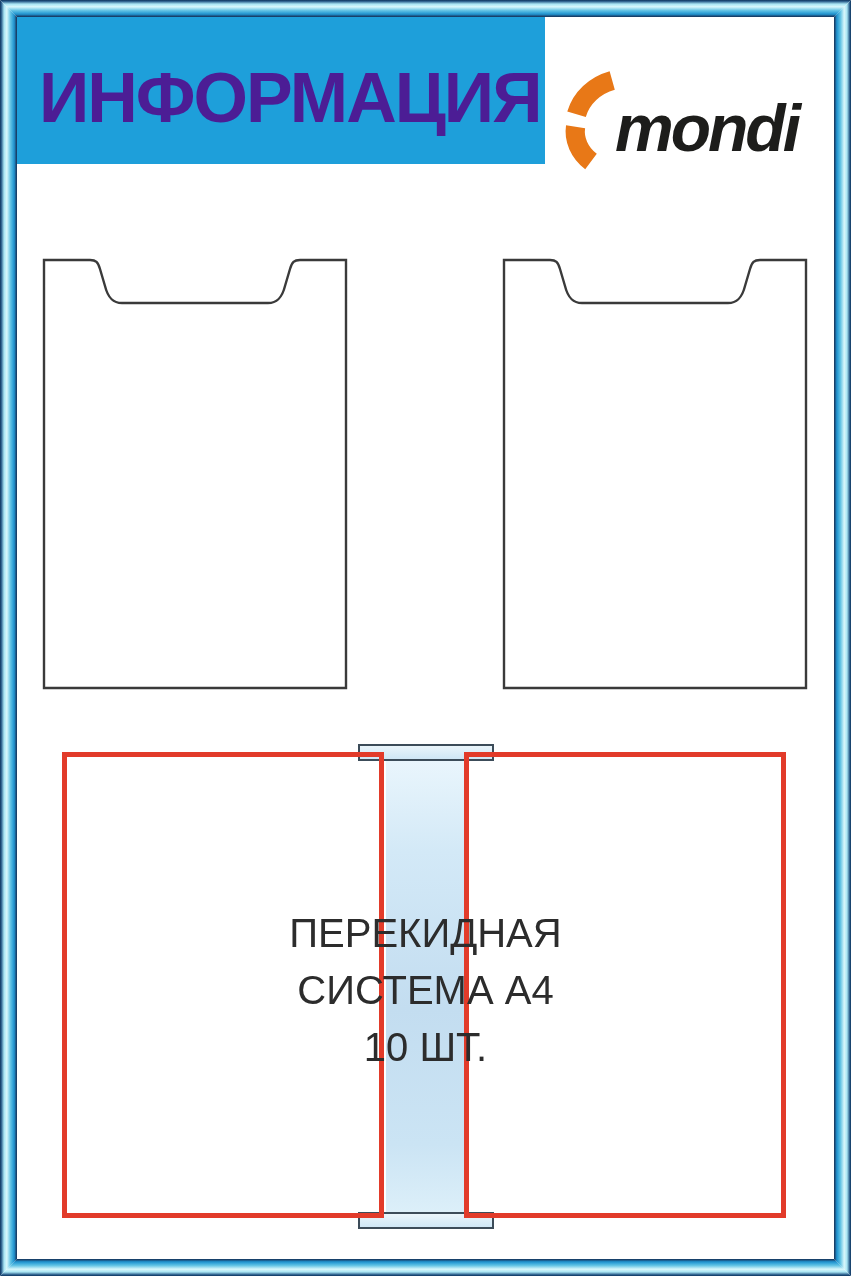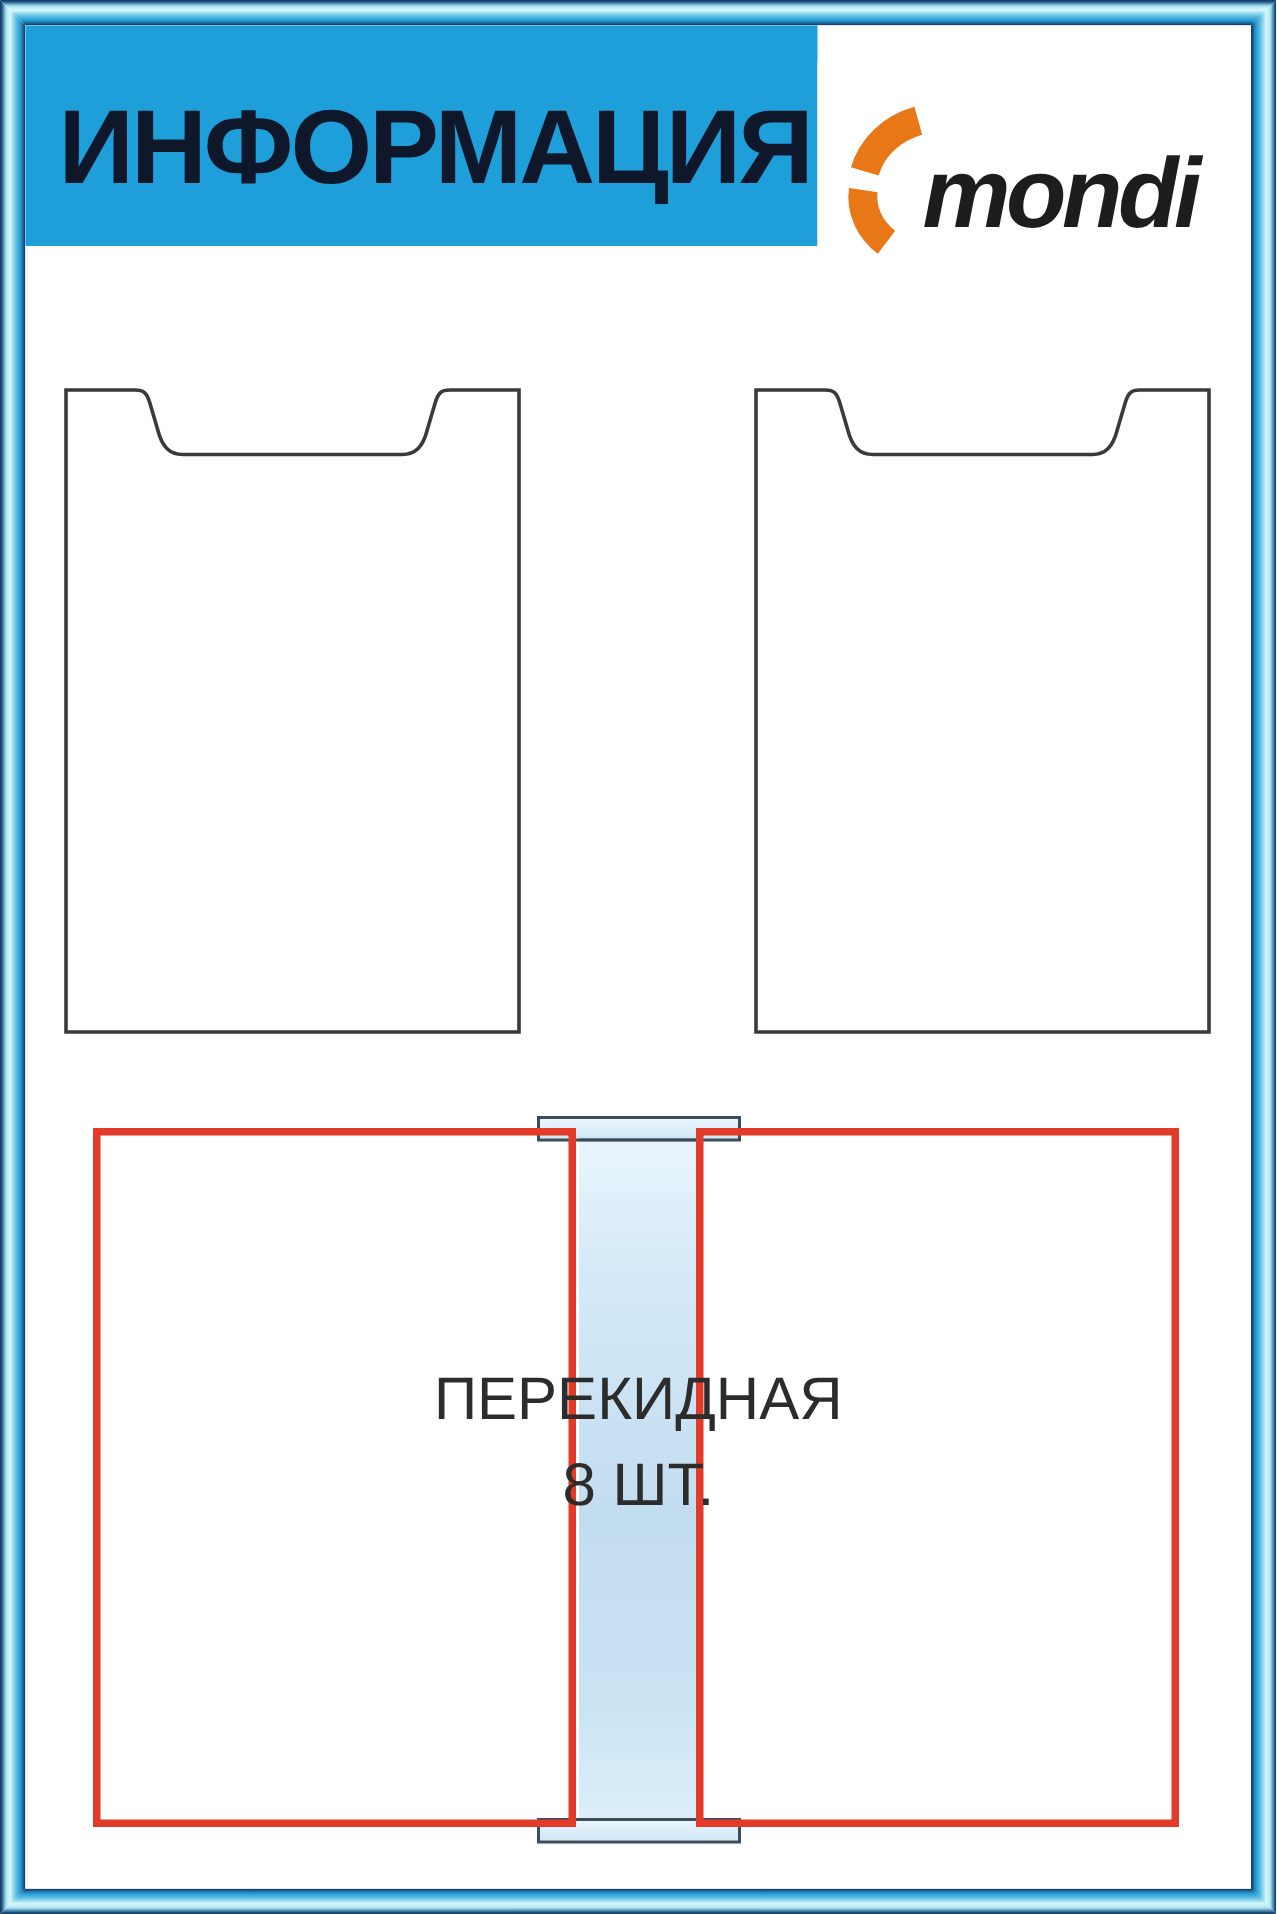--- a/index.html
+++ b/index.html
@@ -38,21 +38,21 @@
   }
 
   
   .banner {
     position: absolute; left: 17px; top: 17px; width: 528px; height: 147px;
     background: var(--banner-blue, #1E9FDA);
     display: flex; align-items: center;
     padding-left: 22px; padding-top: 14px;
   }
   .banner-title {
-    color: #0f172a;
+    color: #4c1d95;
     font-size: 70px; font-weight: bold; letter-spacing: -2px;
     white-space: nowrap;
   }
 
   
   .logo-area {
     position: absolute; left: 545px; top: 17px; width: 338px; height: 147px;
     background: #ffffff;
     margin-top: 24px;
   }
@@ -144,16 +144,17 @@
 
   <div class="rail-cap cap-top"></div>
   <div class="rail"></div>
   <div class="rail-cap cap-bottom"></div>
 
   <div class="red-rect red-left"></div>
   <div class="red-rect red-right"></div>
 
   <div class="flip-label">
     <div>ПЕРЕКИДНАЯ</div>
-    <div>8 ШТ.</div>
+    <div>СИСТЕМА А4</div>
+    <div>10 ШТ.</div>
   </div>
 
 </div>
 
 </body></html>

